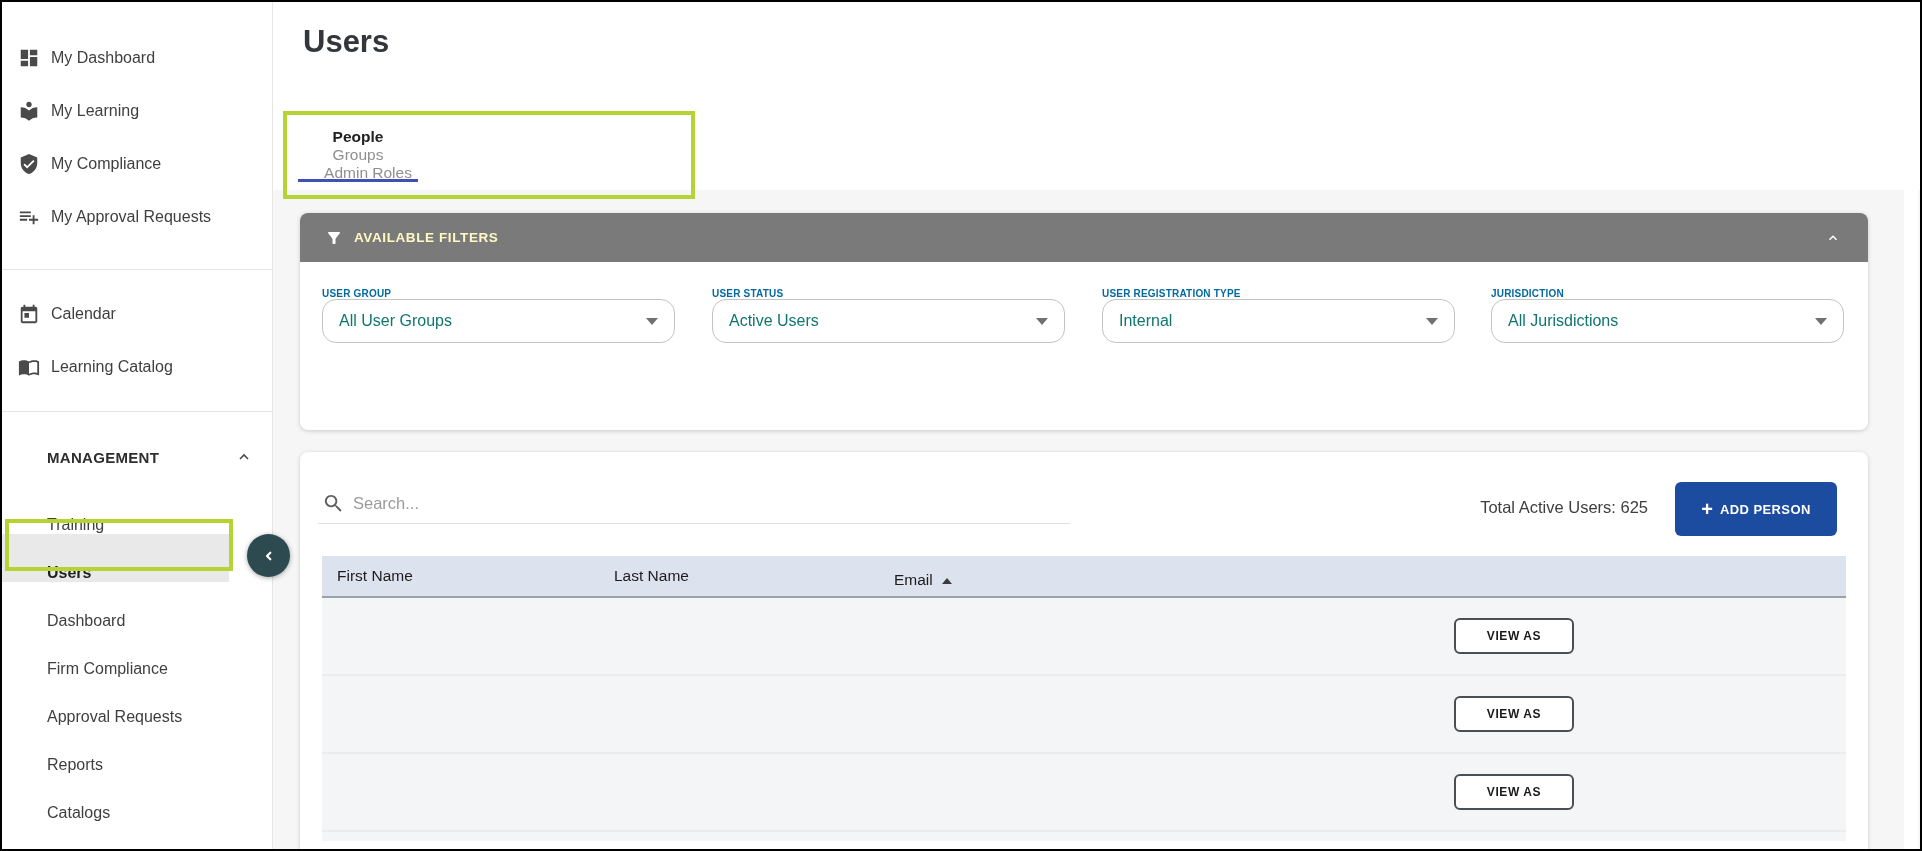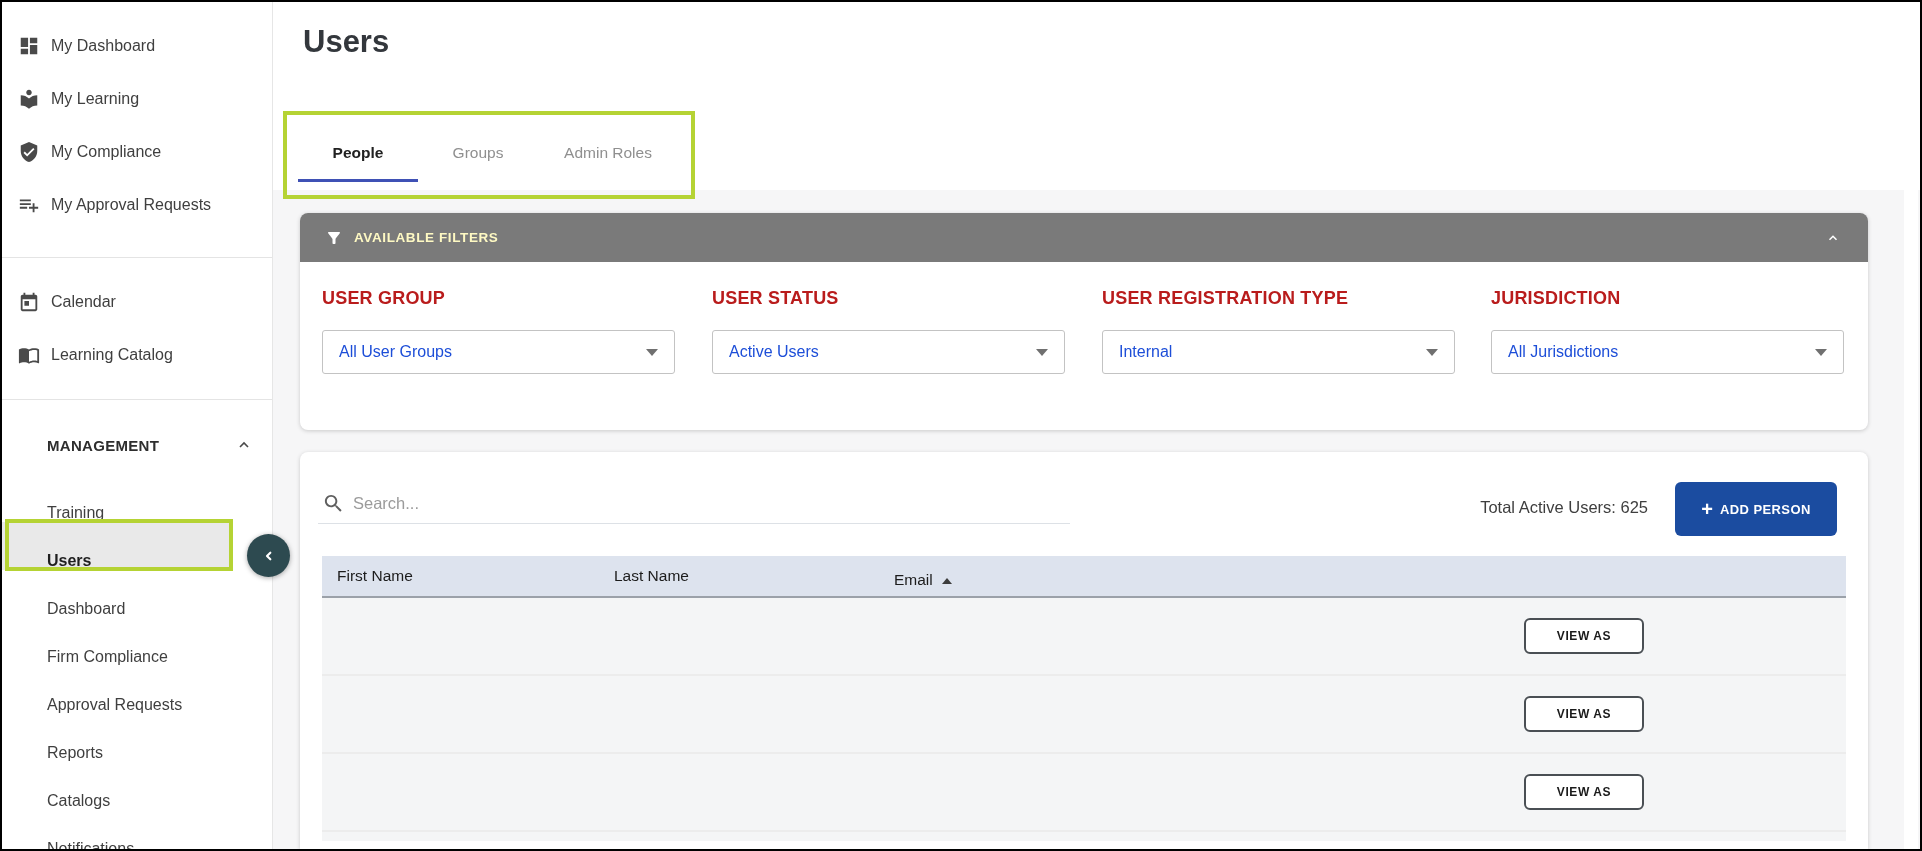--- a/index.html
+++ b/index.html
@@ -7,21 +7,21 @@
   .frame {
     position:relative; width:1922px; height:851px;
     border:2px solid #000; background:#fff; overflow:hidden;
   }
 
   
   .sidebar {
     position:absolute; left:0; top:0; bottom:0; width:271px;
     background:#fff; border-right:1px solid #e6e6e6; z-index:3;
   }
-  .side-top { padding-top:17px; }
+  .side-top { padding-top:29px; }
   .side-item {
     height:53px; display:flex; align-items:center; gap:11px;
     padding-left:16px; font-size:16px; color:#3f3f3f; cursor:pointer;
     position:relative; z-index:2;
   }
   .side-item svg { width:22px; height:22px; fill:#4a4a4a; flex:0 0 22px; }
   .side-divider { height:1px; background:#e4e4e4; }
   .div1 { margin-top:26px; }
   .side-mid { padding-top:17px; }
   .div2 { margin-top:18px; }
@@ -48,21 +48,21 @@
     border-radius:50%; background:#2d4a50; z-index:6; cursor:pointer;
     display:flex; align-items:center; justify-content:center;
     box-shadow:0 1px 5px rgba(0,0,0,.35);
   }
   .collapse-btn svg { width:16px; height:16px; stroke:#fff; fill:none; stroke-width:3.2; stroke-linecap:round; stroke-linejoin:round; }
 
   
   .main { position:absolute; left:271px; top:0; right:0; bottom:0; background:#f6f6f7; }
   .header-band { position:absolute; left:0; top:0; right:0; height:188px; background:#fff; }
   .page-title { position:absolute; left:30px; top:22px; font-size:31px; font-weight:bold; color:#33373c; }
-  .tabs { position:absolute; left:25px; top:126px; display:flex; height:50px; }
+  .tabs { position:absolute; left:25px; top:126px; display:flex; height:50px;flex-direction:column; }
   .tab {
     display:flex; align-items:center; justify-content:center;
     font-size:15.5px; color:#8f8f8f; cursor:pointer;
   }
   .tab.t1 { width:120px; } .tab.t2 { width:120px; } .tab.t3 { width:140px; }
   .tab.active { color:#212121; font-weight:bold; }
   .tab-underline { position:absolute; left:25px; top:177px; width:120px; height:3px; background:#3f51b5; }
   .right-gutter { position:absolute; left:1631px; width:14px; top:188px; bottom:0; background:#fff; }
 
   
@@ -78,24 +78,24 @@
   }
   .fbar {
     height:49px; background:#7a7a7a; border-radius:8px 8px 0 0;
     display:flex; align-items:center; padding:0 28px 0 25px; color:#fef9c3; cursor:pointer;
   }
   .fbar .funnel { width:18px; height:18px; fill:#fff; margin-right:11px; }
   .fbar-title { font-size:13.5px; font-weight:bold; letter-spacing:.6px; }
   .fbar-chevron { margin-left:auto; width:14px; height:14px; stroke:#fff; fill:none; stroke-width:2.6; }
   .ffield { position:absolute; top:75px; }
   .ffield.c1 { left:22px; } .ffield.c2 { left:412px; } .ffield.c3 { left:802px; } .ffield.c4 { left:1191px; }
-  .flabel { font-size:18px; font-weight:bold; color:#b91c1c; letter-spacing:.2px; margin-bottom:21px; }
+  .flabel { font-size:10px; font-weight:bold; color:#0369a1; letter-spacing:.2px; }
   .fselect {
-    width:353px; height:44px; border:1px solid #c3c3c3; border-radius:3px;
-    display:flex; align-items:center; padding:0 16px; font-size:16px; color:#1d4ed8;
+    width:353px; height:44px; border:1px solid #c3c3c3; border-radius:14px;
+    display:flex; align-items:center; padding:0 16px; font-size:16px; color:#0f766e;
     background:#fff; cursor:pointer;
   }
   .caret-down {
     margin-left:auto; width:0; height:0;
     border-left:6px solid transparent; border-right:6px solid transparent;
     border-top:7px solid #707070;
   }
 
   
   .table-panel {
@@ -129,21 +129,21 @@
   .th.col2 { width:280px; }
   .th.col3 { gap:9px;margin-top:8px; }
   .sort-asc {
     width:0; height:0; border-left:5px solid transparent; border-right:5px solid transparent;
     border-bottom:6px solid #3c3c3c; margin-top:1px;
   }
   .rows { position:absolute; left:22px; top:146px; width:1524px; }
   .trow { height:78px; background:#f4f5f6; border-bottom:2px solid #ececec; position:relative; }
   .trow.partial { height:9px; border-bottom:none; }
   .viewas-btn {
-    position:absolute; left:1202px; top:50%; transform:translateY(-50%);
+    position:absolute; left:1132px; top:50%; transform:translateY(-50%);
     width:120px; height:36px; background:#fff; border:2px solid #4a4f54; border-radius:6px;
     font-size:12px; font-weight:bold; letter-spacing:.6px; color:#1a1a1a; cursor:pointer;
     display:flex; align-items:center; justify-content:center;
     font-family:"Liberation Sans", sans-serif;
   }
 </style>
 </head>
 <body>
 
 <div class="frame">

